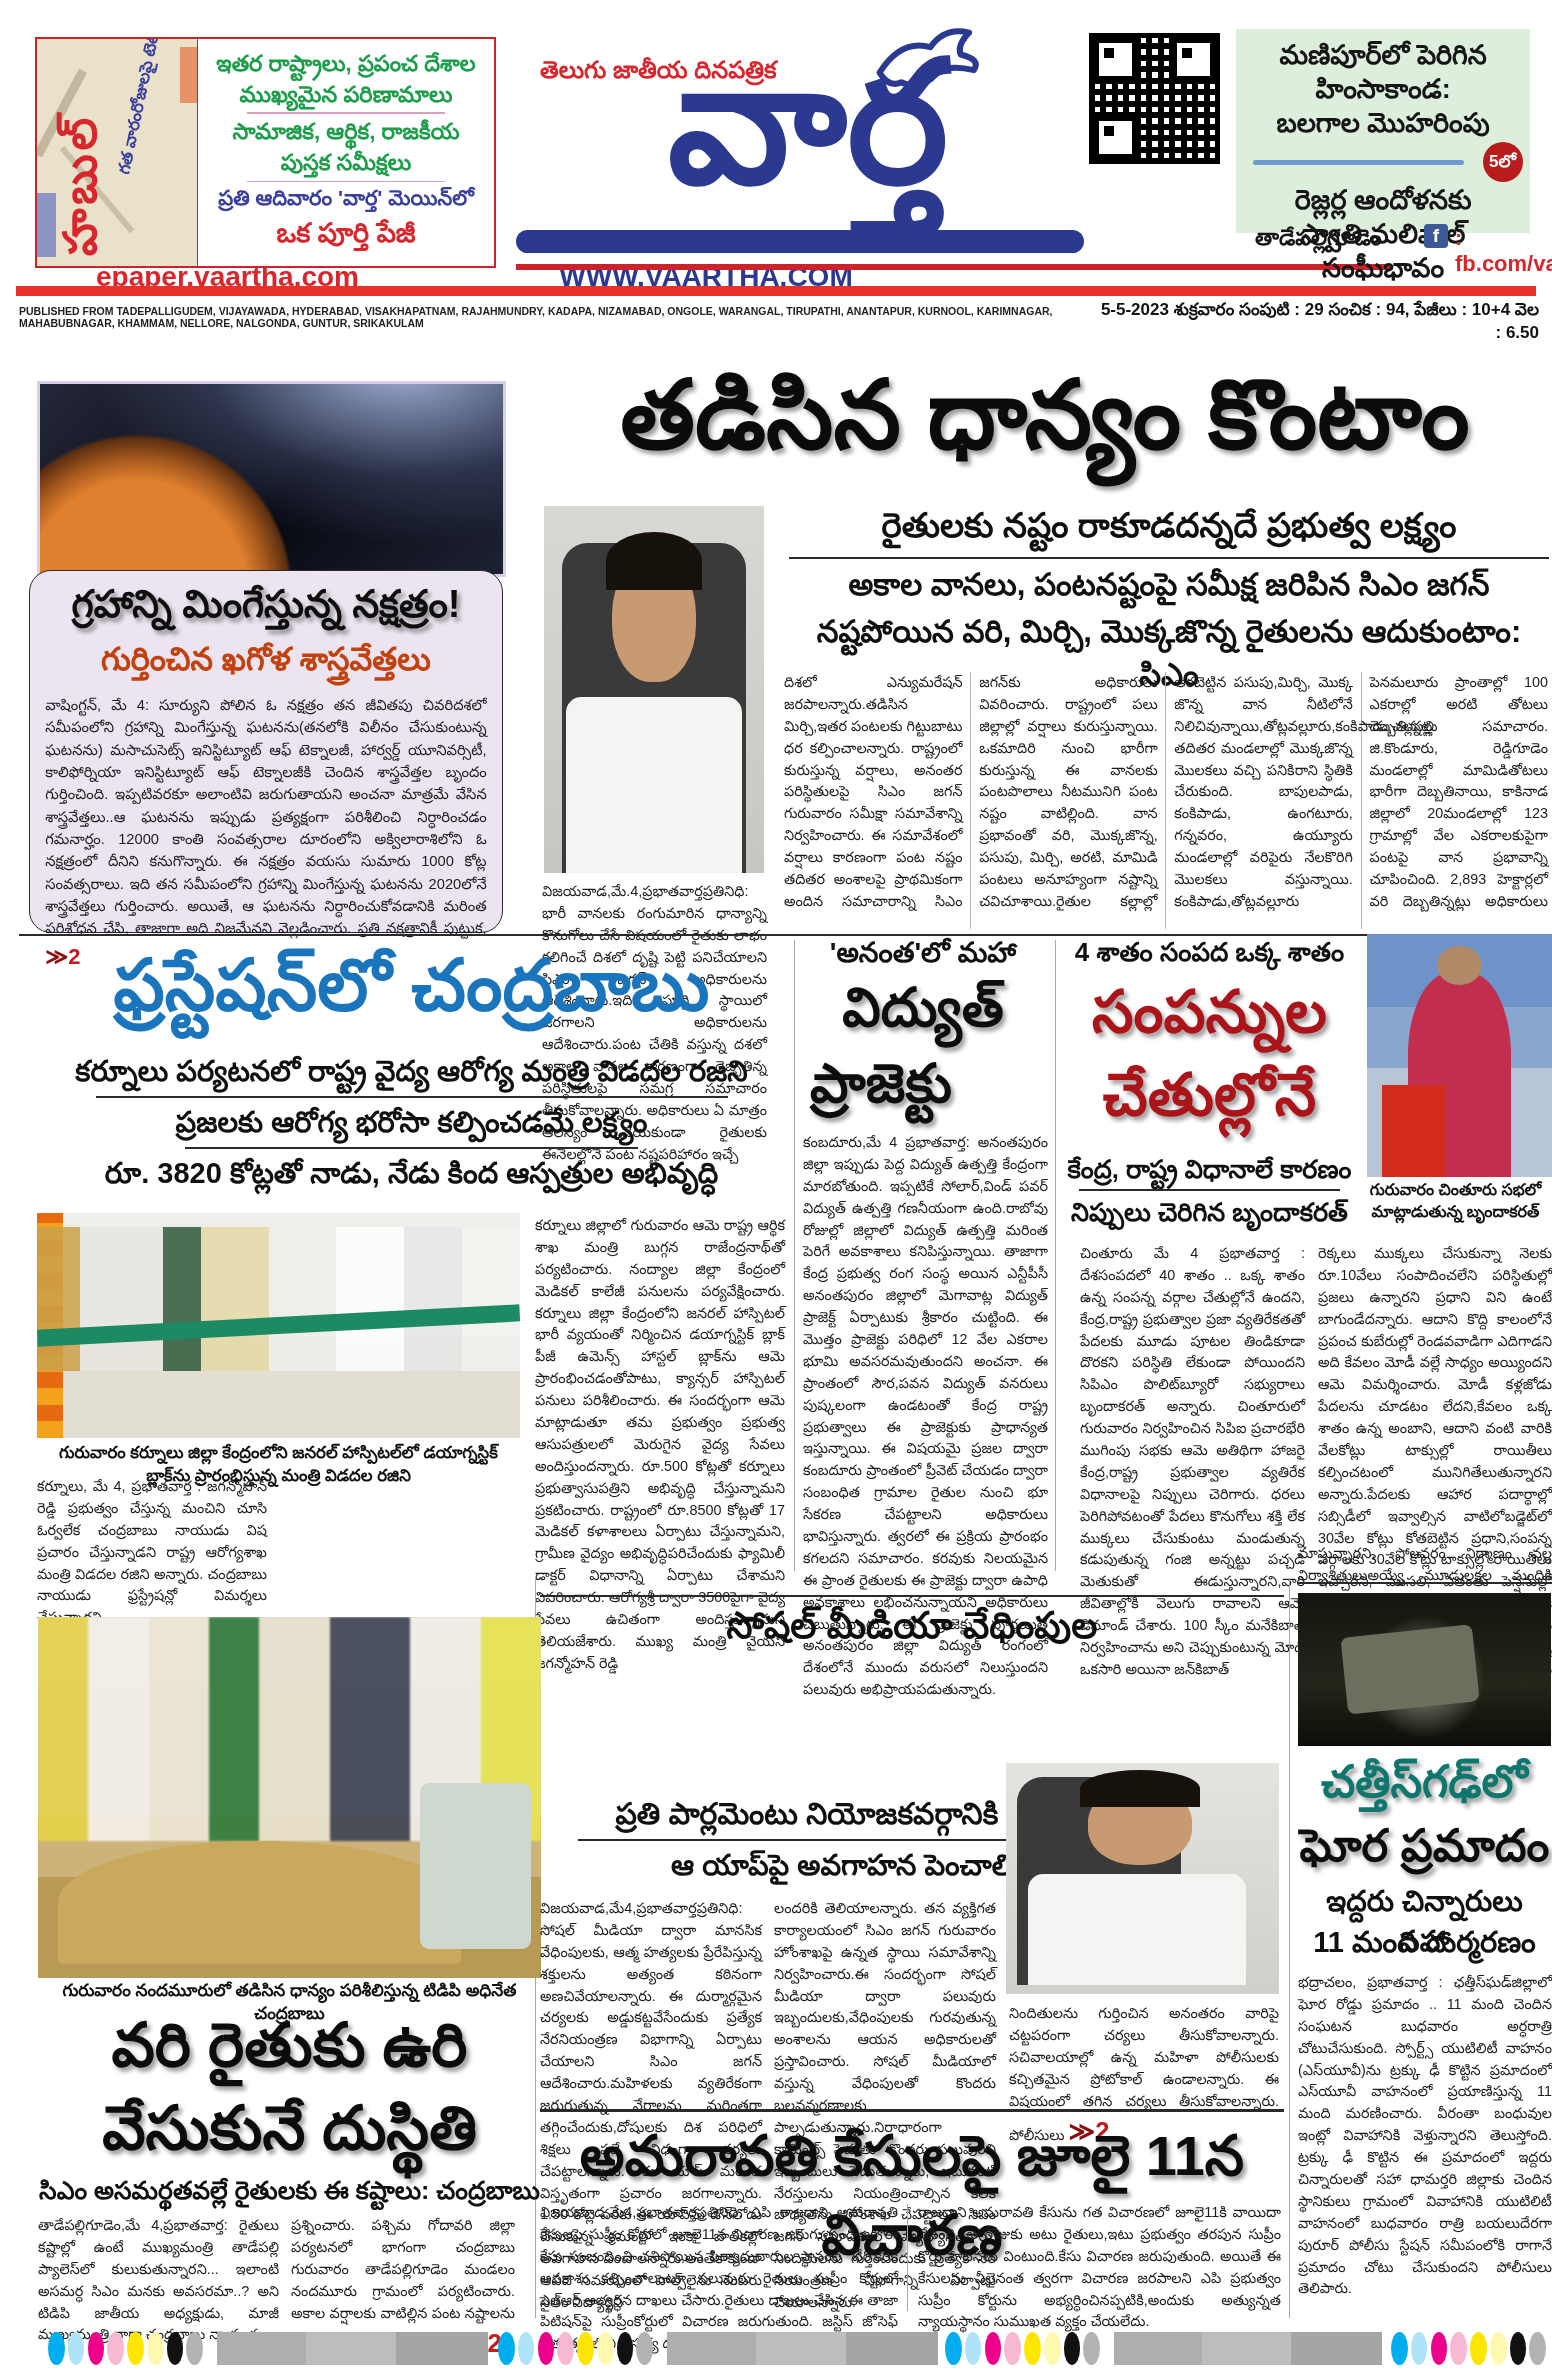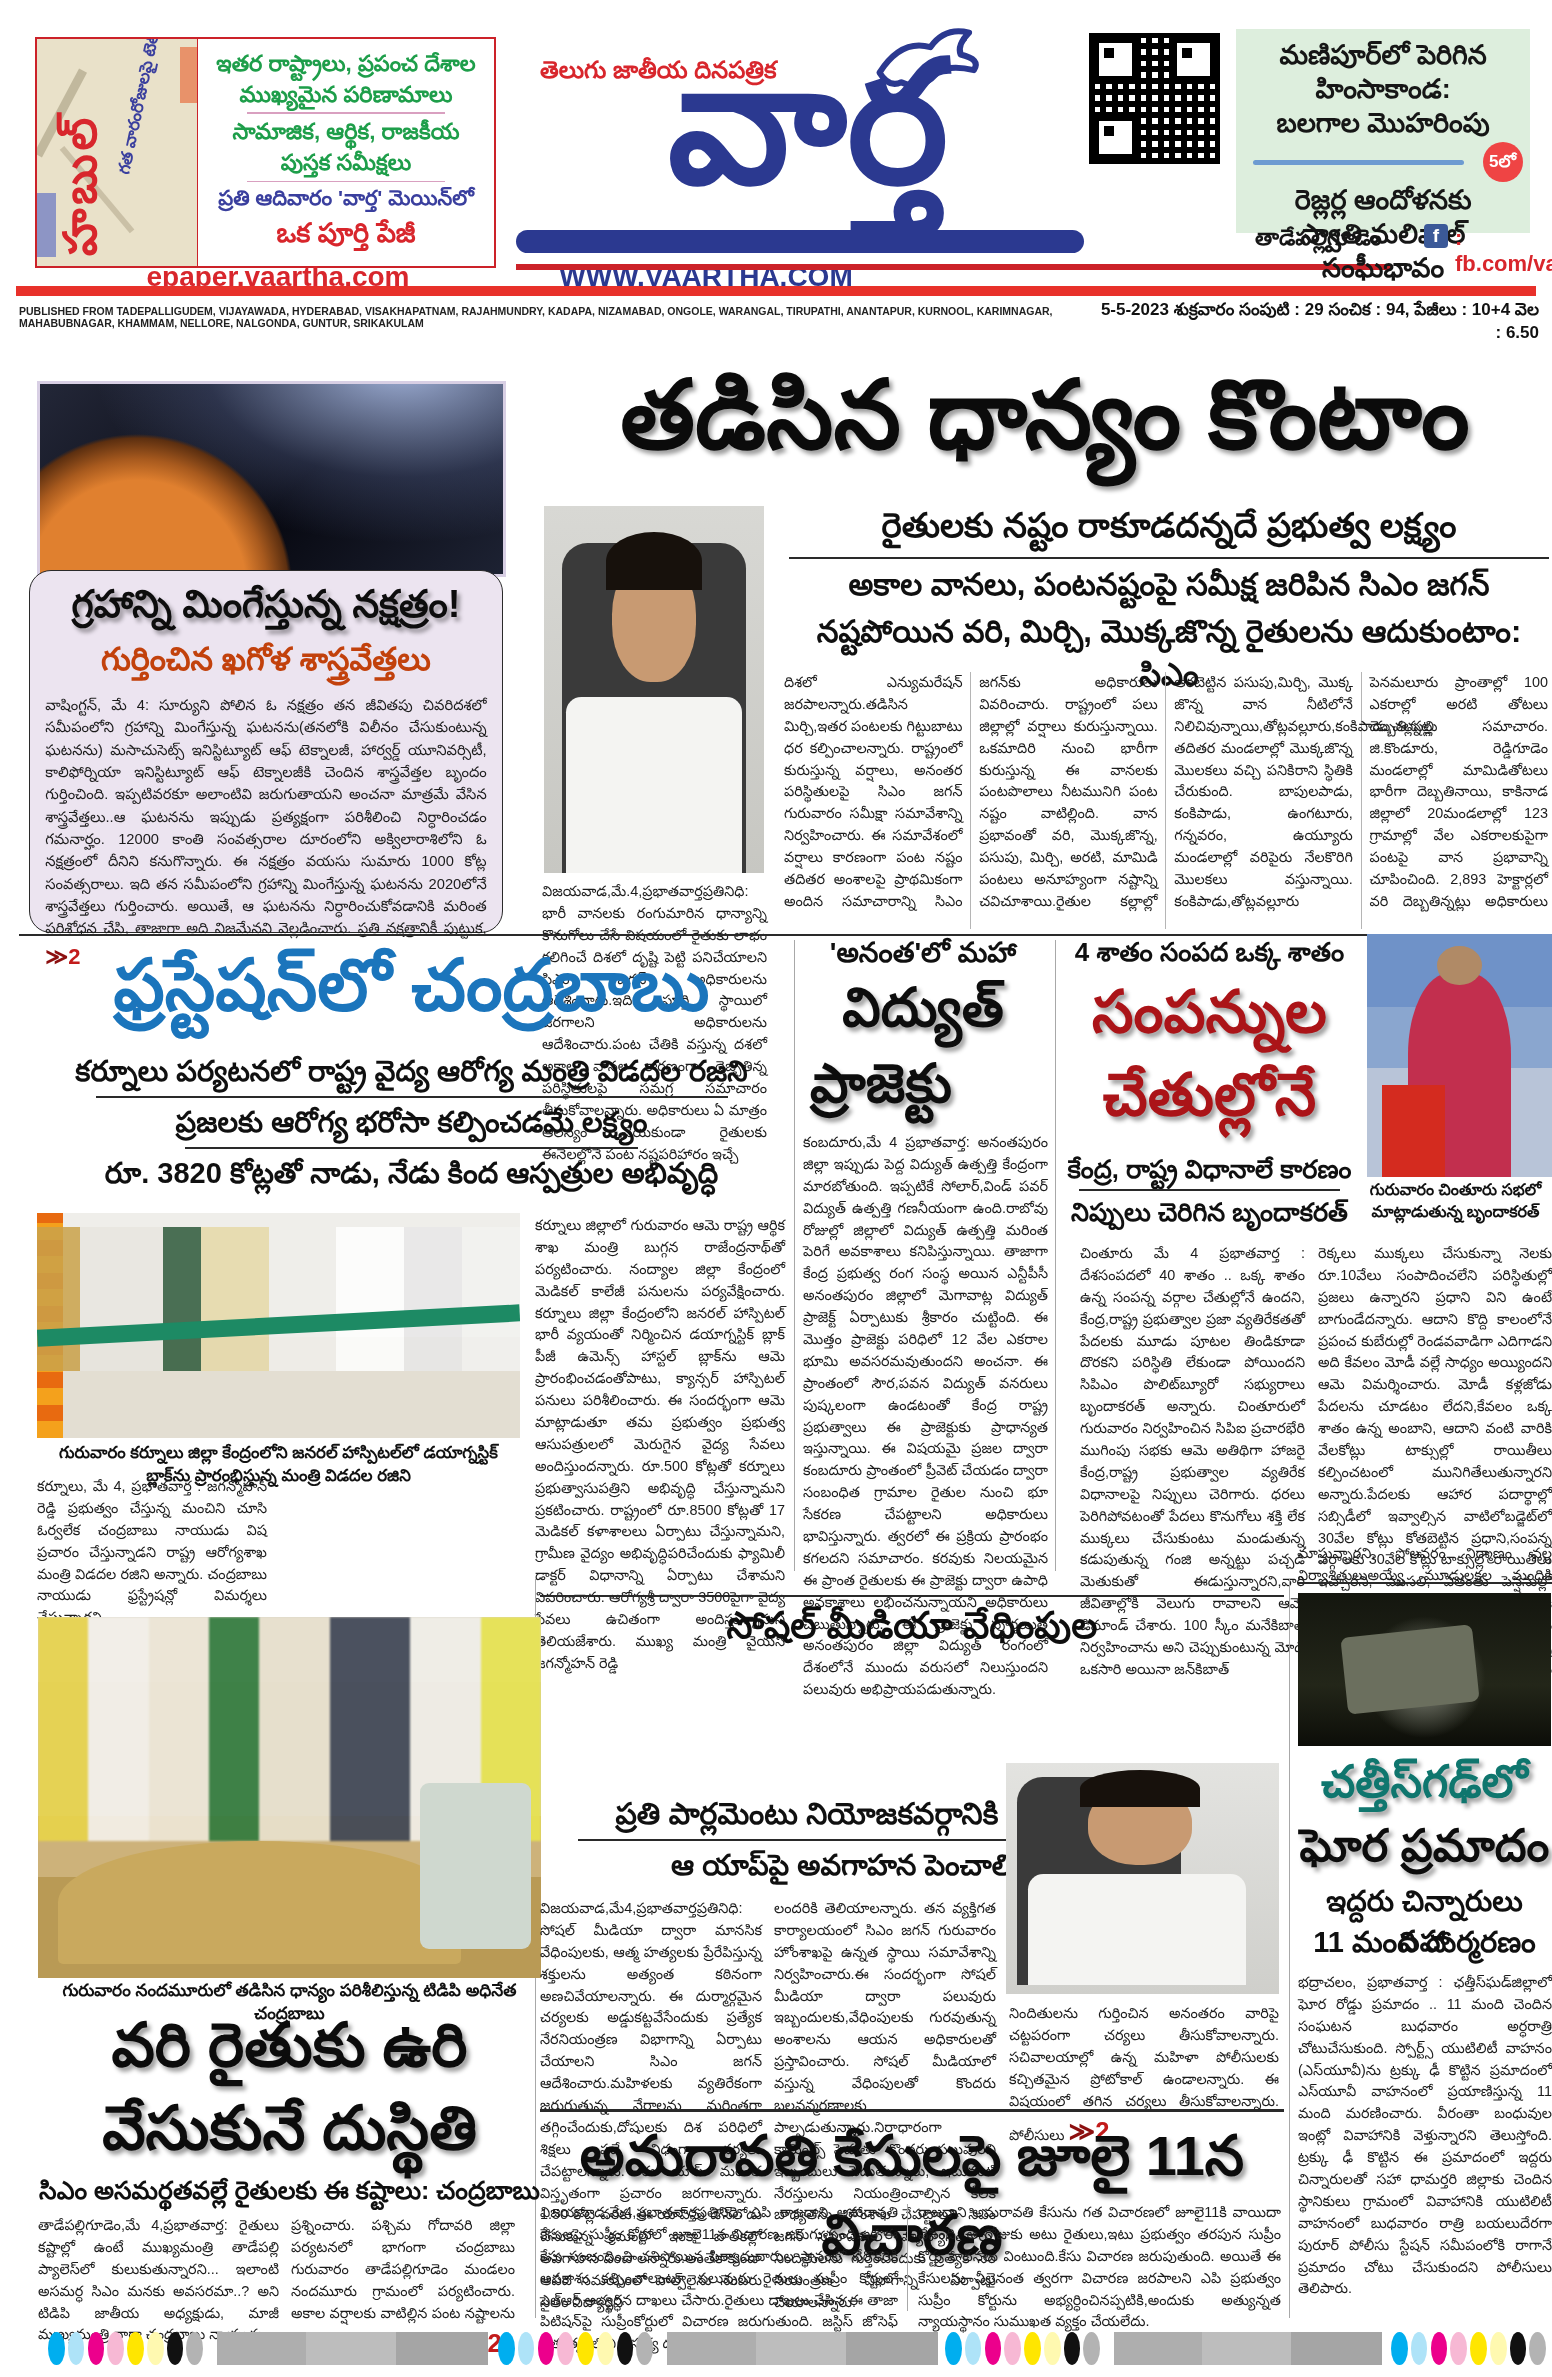--- a/index.html
+++ b/index.html
@@ -24,21 +24,21 @@
   .promo-div{width:70%;height:1.9px;background:#d9a0c0;}
   .promo-blue{color:#3a3f9e;font-weight:bold;font-size:21px;text-align:center;}
   .promo-red{color:#d8262c;font-weight:bold;font-size:27px;text-align:center;}
   .promo-vert{position:absolute;left:11.5px;top:6.4px;height:211px;writing-mode:vertical-rl;transform:rotate(180deg);
               color:#d8262c;font-size:46px;font-weight:bold;letter-spacing:3.8px;}
   .promo-slant{position:absolute;left:77px;top:133px;transform:rotate(-78deg);transform-origin:left top;
                color:#3a3f9e;font-size:16.6px;font-weight:bold;white-space:nowrap;}
   .sketch{position:absolute;background:#9a8f72;}
   .greenbox{background:#ddeedd;text-align:center;padding:10.2px 5.1px 5.1px;}
   .greenbox .l{font-size:27px;font-weight:bold;color:#161616;line-height:1.25;}
-  .badge{display:inline-block;width:40px;height:40px;border-radius:50%;background:#ef4444;color:#fff;
+  .badge{display:inline-block;width:40px;height:40px;border-radius:50%;background:#b91c1c;color:#fff;
          font-size:17px;font-weight:bold;line-height:40px;}
   .qr{background:
       repeating-linear-gradient(0deg,#000 0 5.7px,transparent 5.7px 11.5px),
       repeating-linear-gradient(90deg,#000 0 5.7px,transparent 5.7px 11.5px);
       background-color:#fff;}
   .finder{position:absolute;width:33px;height:33px;border:6.4px solid #000;background:#fff;}
   .finder::after{content:"";position:absolute;left:5.1px;top:5.1px;width:10.2px;height:10.2px;background:#000;}
   .fbicon{display:inline-block;width:24px;height:24px;background:#3b5998;color:#fff;border-radius:3.8px;
           font-weight:bold;font-size:19px;text-align:center;line-height:24px;}
   
@@ -95,21 +95,21 @@
       <div class="promo-green">ముఖ్యమైన పరిణామాలు</div>
       <div class="promo-div"></div>
       <div class="promo-green">సామాజిక, ఆర్థిక, రాజకీయ</div>
       <div class="promo-green">పుస్తక సమీక్షలు</div>
       <div class="promo-div"></div>
       <div class="promo-blue">ప్రతి ఆదివారం 'వార్త' మెయిన్‌లో</div>
       <div class="promo-red">ఒక పూర్తి పేజీ</div>
     </div>
   </div>
 
-  <div class="abs b" style="left:96px;top:261px;width:364px;font-size:28px;color:#d8262c;text-align:center;">epaper.vaartha.com</div>
+  <div class="abs b" style="left:96px;top:261px;width:364px;font-size:28px;color:#d8262c;text-align:left;">epaper.vaartha.com</div>
   <div class="abs b" style="left:540px;top:261px;width:332px;font-size:28px;color:#2b3990;text-align:center;">WWW.VAARTHA.COM</div>
 
   <div class="abs b" style="left:540px;top:56px;width:409px;font-size:24px;color:#d8262c;">తెలుగు జాతీయ దినపత్రిక</div>
   <div class="abs" style="left:865px;top:19px;width:121px;height:83px;">
     <svg viewBox="0 0 100 60" width="121" height="83">
       <path d="M12 40 Q30 12 54 19 Q66 2 86 7 Q76 17 79 25 Q96 29 90 38 Q70 33 60 40 Q46 56 30 48 Q20 53 12 40 Z" fill="#ffffff" stroke="#2b3990" stroke-width="5" stroke-linejoin="round"></path>
       <circle cx="82" cy="12" r="2.4" fill="#2b3990"></circle>
     </svg>
   </div>
   <div class="abs b ctr" style="left:524px;top:33px;width:568px;height:211px;font-size:171px;line-height:1.05;color:#2b3990;">వార్త</div>

